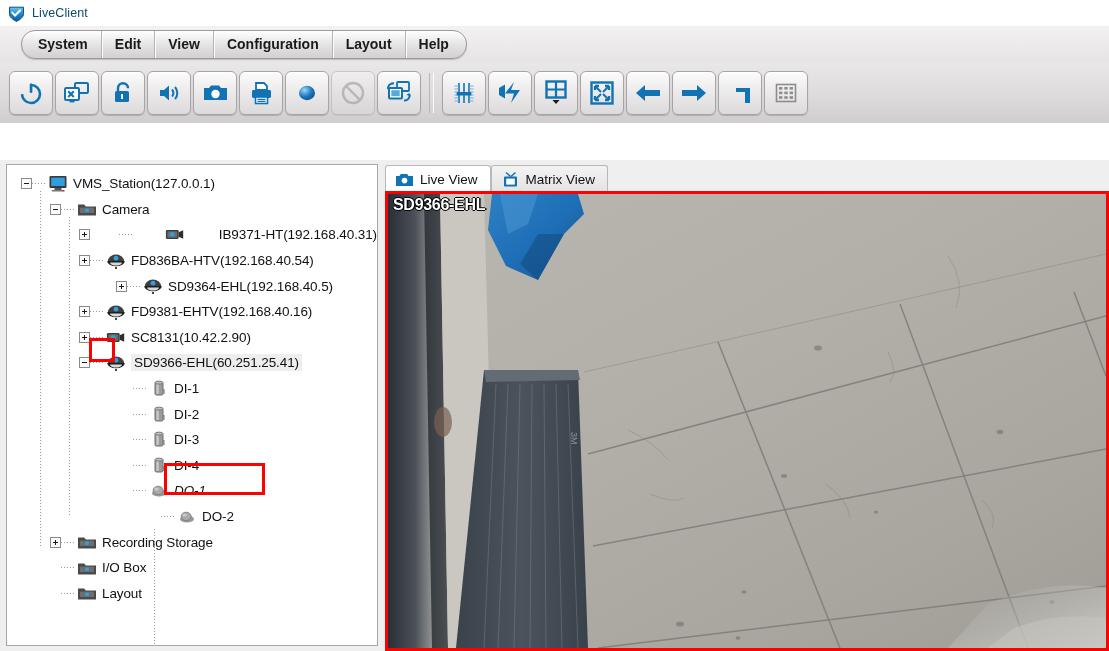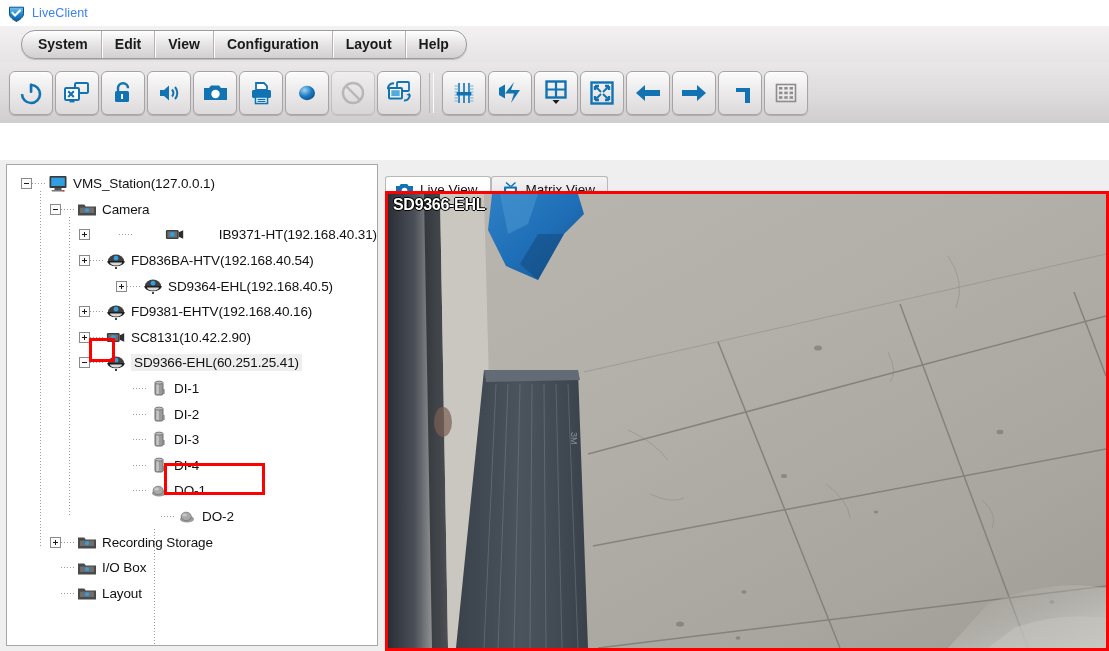--- a/index.html
+++ b/index.html
@@ -9,21 +9,21 @@
     font-family:"Liberation Sans", sans-serif;
     font-size:13px;color:#111;
     -webkit-font-smoothing:antialiased;
   }
   .app{position:relative;width:1109px;height:651px;}
 
   
   .titlebar{height:26px;display:flex;align-items:center;padding-left:8px;background:#ffffff;}
   .logo{width:17px;height:17px;position:relative;margin-right:7px;flex:none;}
   .logo svg{display:block;}
-  .title-text{font-size:12.5px;color:#3b82f6;letter-spacing:.1px;}
+  .title-text{font-size:12.5px;color:#0c4a6e;letter-spacing:.1px;}
 
   
   .menubar-wrap{height:36px;background:#eceaea;
      background:linear-gradient(#f3f1f1,#e6e4e4);
      display:flex;align-items:center;padding-left:14px;}
   .menubar{
     display:inline-flex;align-items:stretch;height:27px;
     border:1px solid #9a9a9a;border-radius:14px;
     background:linear-gradient(#ffffff,#e3e1e1 55%,#d2d0d0);
     box-shadow:0 1px 1px rgba(0,0,0,.18), inset 0 1px 0 #fff;
@@ -78,21 +78,21 @@
      background:repeating-linear-gradient(to right,#9b9b9b 0 1px,transparent 1px 3px);}
   .ico{width:20px;height:17px;margin:0 5px 0 2px;flex:none;display:flex;align-items:center;justify-content:center;}
   .ico svg{display:block;}
   
   .vline{position:absolute;width:1px;
      background:repeating-linear-gradient(to bottom,#9b9b9b 0 1px,transparent 1px 3px);}
   .hl-box{position:absolute;border:3px solid #ff0000;box-sizing:border-box;pointer-events:none;}
 
   
   .rightpane{position:absolute;left:385px;top:0;width:724px;height:491px;background:#f0efef;}
-  .tabs{position:absolute;left:0;top:15px;height:28px;display:flex;align-items:center;}
+  .tabs{position:absolute;left:0;top:5px;height:28px;display:flex;align-items:flex-start;}
   .tab{height:26px;display:flex;align-items:center;gap:6px;padding:0 12px 0 9px;
     border:1px solid #b9b7b7;border-bottom:none;border-radius:3px 3px 0 0;
     background:linear-gradient(#f4f3f3,#e4e2e2);font-size:13.5px;color:#111;cursor:default;}
   .tab.active{background:#ffffff;border-color:#b9b7b7;}
   .tab svg{display:block;flex:none;}
   .tabstrip-fill{position:absolute;left:0;top:3px;height:28px;width:724px;
      border-bottom:1px solid #cfcdcd;z-index:-1;}
 
   .videowrap{position:absolute;left:0;top:31px;width:724px;height:460px;
      border:3px solid #ff0000;box-sizing:border-box;overflow:hidden;background:#d946ef;}
@@ -453,21 +453,21 @@
             <span class="ico">
               <svg width="13" height="17" viewBox="0 0 13 17">
                 <rect x="2" y="2" width="8" height="13" rx="1.4" fill="#9b9b9b" stroke="#6d6d6d" stroke-width="1"></rect>
                 <rect x="3.4" y="3" width="2.4" height="11" fill="#c8c8c8"></rect>
                 <ellipse cx="6" cy="2.6" rx="4" ry="1.5" fill="#bdbdbd" stroke="#6d6d6d" stroke-width=".8"></ellipse>
                 <rect x="9.6" y="9" width="2" height="5" fill="#8a8a8a"></rect>
               </svg>
             </span>
             <span class="lbl">DI-4</span>
           </div>
-          <div class="row" style="padding-left: 115px;">
+          <div class="row" style="padding-left: 115px; font-style: italic;">
             <span class="togslot"></span>
             <span class="dashes"></span>
             <span class="ico">
               <svg width="18" height="14" viewBox="0 0 18 14">
                 <ellipse cx="9" cy="9" rx="7" ry="3.6" fill="#9a9a9a"></ellipse>
                 <ellipse cx="8.2" cy="6.4" rx="5" ry="4.2" fill="#a9a9a9" stroke="#767676" stroke-width=".8"></ellipse>
                 <ellipse cx="6.6" cy="5" rx="2.2" ry="1.5" fill="#c9c9c9"></ellipse>
               </svg>
             </span>
             <span class="lbl">DO-1</span>

